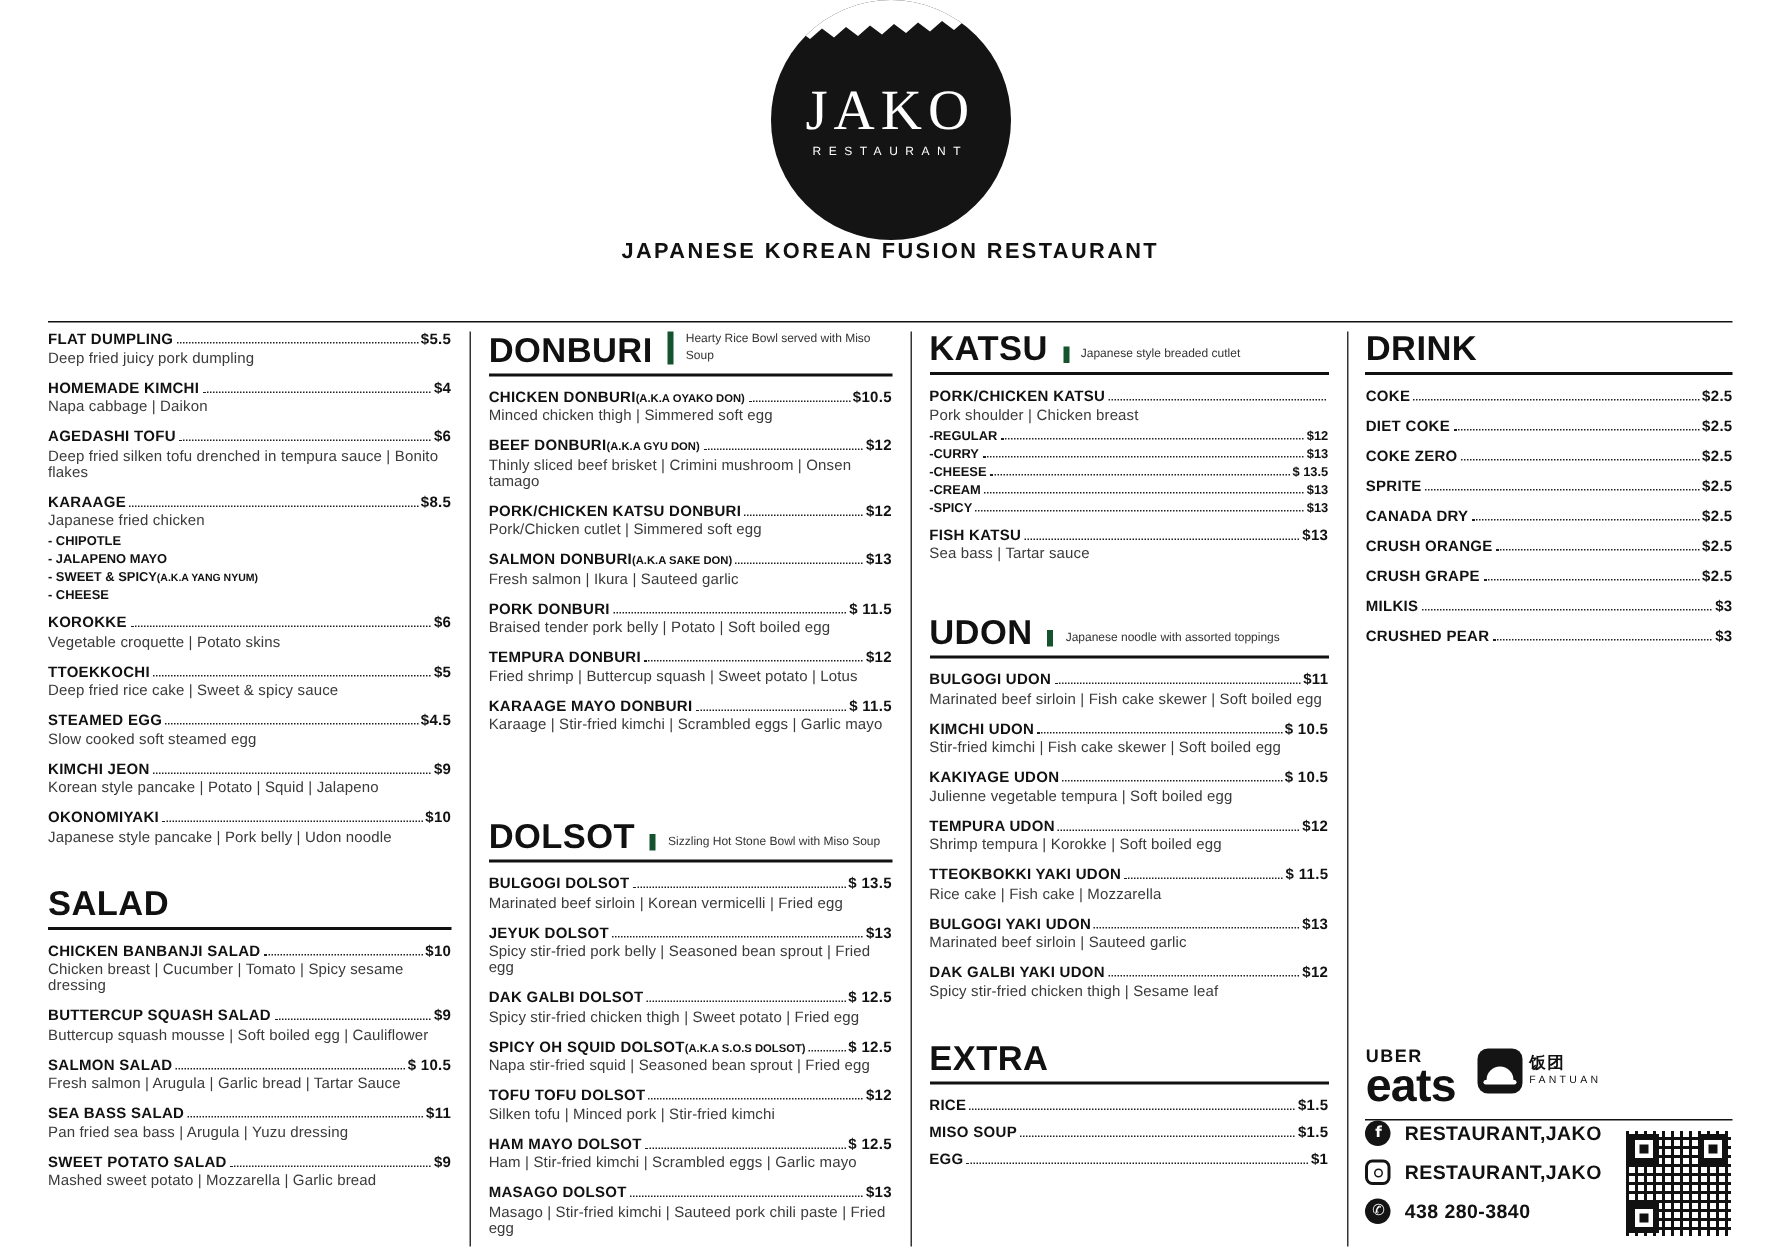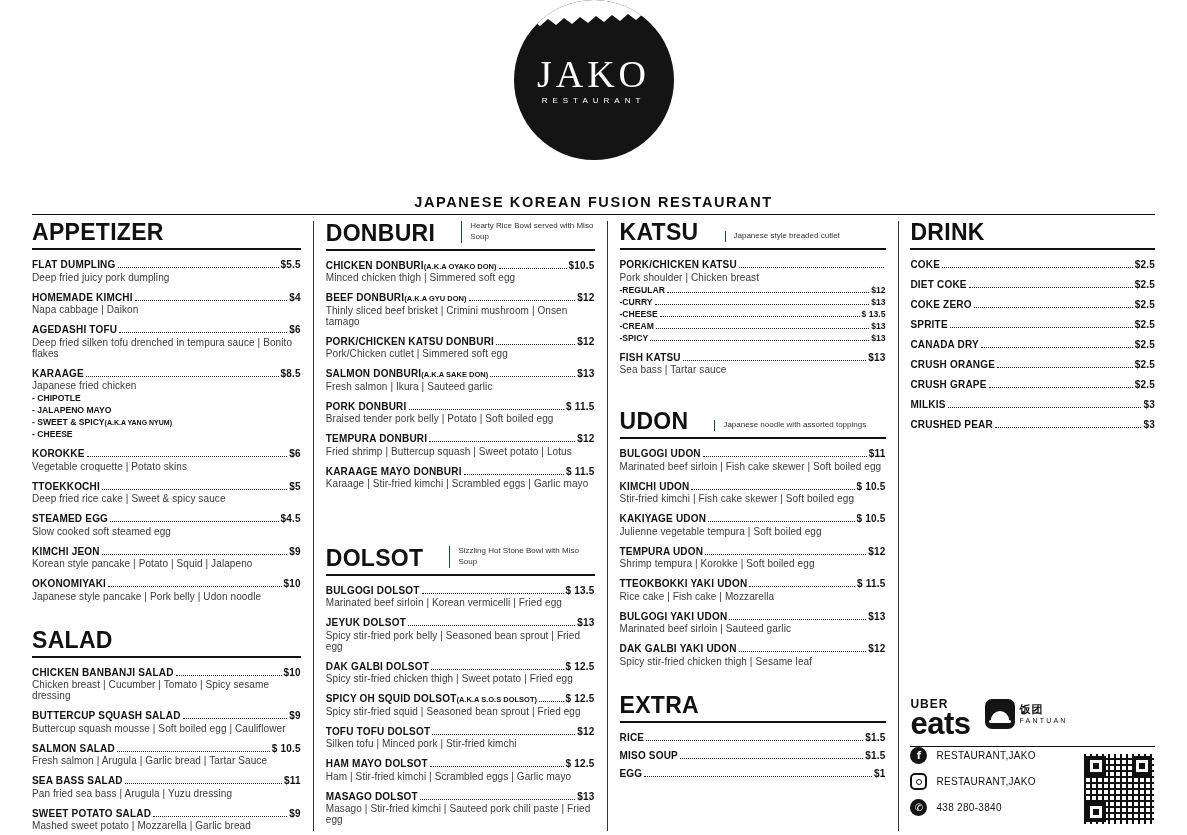--- a/index.html
+++ b/index.html
@@ -32,21 +32,21 @@
     font-size: 38px;
     letter-spacing: 4px;
     font-weight: 400;
     font-family: "Liberation Serif", serif;
   }
   .logo-sub {
     position: absolute; left: 0; right: 0; top: 96px;
     color: #ffffff; font-size: 8px; letter-spacing: 5px;
   }
   .tagline {
-    margin-top: 34px;
+    margin-top: 0;
     font-size: 14.5px;
     font-weight: bold;
     letter-spacing: 1.6px;
   }
 
   
   .rule-top {
     position: absolute; left: 32px; right: 32px; top: 214px;
     border-top: 1.5px solid #111;
   }
@@ -71,24 +71,23 @@
   .sec-title {
     font-size: 23px;
     font-weight: bold;
     letter-spacing: .3px;
     line-height: 1;
   }
   .sec-note {
     font-size: 8px;
     line-height: 1.35;
     color: #333;
-    border-left: 1px solid #14532d;
+    border-left: 4px solid #14532d;
     padding-left: 8px;
     margin-bottom: 2px;
-    margin-left: 16px;
   }
   .sec.no-note .sec-head { display: block; }
 
   .item { margin-bottom: 9px; }
   .item-row {
     display: flex; align-items: baseline;
     font-size: 10px; font-weight: bold; letter-spacing: .2px;
   }
   .item-name { white-space: nowrap; }
   .item-name .sub { font-size: 7.5px; font-weight: bold; letter-spacing: 0; }
@@ -159,21 +158,21 @@
     width: 17px; height: 17px; border-radius: 50%;
     background: #141414; color: #fff;
     display: flex; align-items: center; justify-content: center;
     font-size: 10px; font-weight: bold;
     font-family: "DejaVu Sans", sans-serif;
   }
   .soc-icon.ig { border-radius: 5px; background: #fff; border: 2px solid #141414; color: #141414; }
   .soc-icon.ig .ig-dot {
     width: 6px; height: 6px; border: 1.4px solid #141414; border-radius: 50%;
   }
-  .soc-label { font-size: 10px; font-weight: normal; letter-spacing: .3px; }
+  .soc-label { font-size: 13px; font-weight: bold; letter-spacing: .3px; }
 
   .qr {
     position: absolute; right: 0; bottom: 6px;
     width: 72px; height: 72px;
     background:
       linear-gradient(90deg,#111 2px,transparent 2px),
       linear-gradient(0deg,#111 2px,transparent 2px);
     background-size: 6px 6px, 6px 6px;
     background-color: #fff;
     border: 1px solid #fff;
@@ -205,23 +204,20 @@
     </div>
     <div class="tagline">JAPANESE KOREAN FUSION RESTAURANT</div>
   </div>
 
   <div class="rule-top"></div>
 
   <div class="cols">
 
     <div class="col col-1">
       <div class="sec no-note">
-        <div class="sec-head">
-            <div class="sec-title">APPETIZER</div>
-          </div>
         <div id="appetizer-items">
             <div class="item">
               <div class="item-row">
                 <span class="item-name">FLAT DUMPLING</span>
                 <span class="dots"></span>
                 <span class="price">$5.5</span>
               </div>
               <div class="desc">Deep fried juicy pork dumpling</div>
             </div>
             <div class="item">
@@ -449,21 +445,21 @@
                 <span class="price">$ 12.5</span>
               </div>
               <div class="desc">Spicy stir-fried chicken thigh | Sweet potato | Fried egg</div>
             </div>
             <div class="item">
               <div class="item-row">
                 <span class="item-name">SPICY OH SQUID DOLSOT<span class="sub">(A.K.A S.O.S DOLSOT)</span></span>
                 <span class="dots"></span>
                 <span class="price">$ 12.5</span>
               </div>
-              <div class="desc">Spicy stir-fried squid | Seasoned bean sprout | Fried egg</div>
+              <div class="desc">Napa stir-fried squid | Seasoned bean sprout | Fried egg</div>
             </div>
             <div class="item">
               <div class="item-row">
                 <span class="item-name">TOFU TOFU DOLSOT</span>
                 <span class="dots"></span>
                 <span class="price">$12</span>
               </div>
               <div class="desc">Silken tofu | Minced pork | Stir-fried kimchi</div>
             </div>
             <div class="item">

